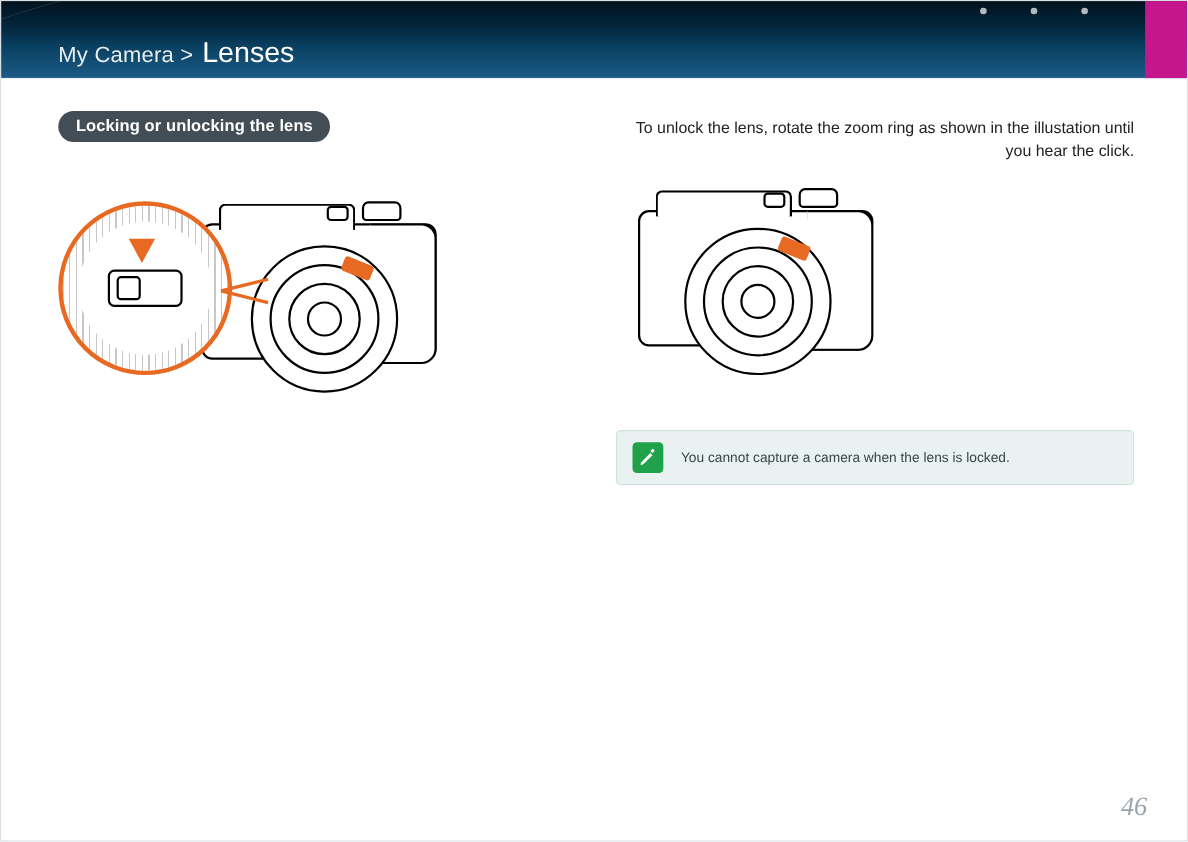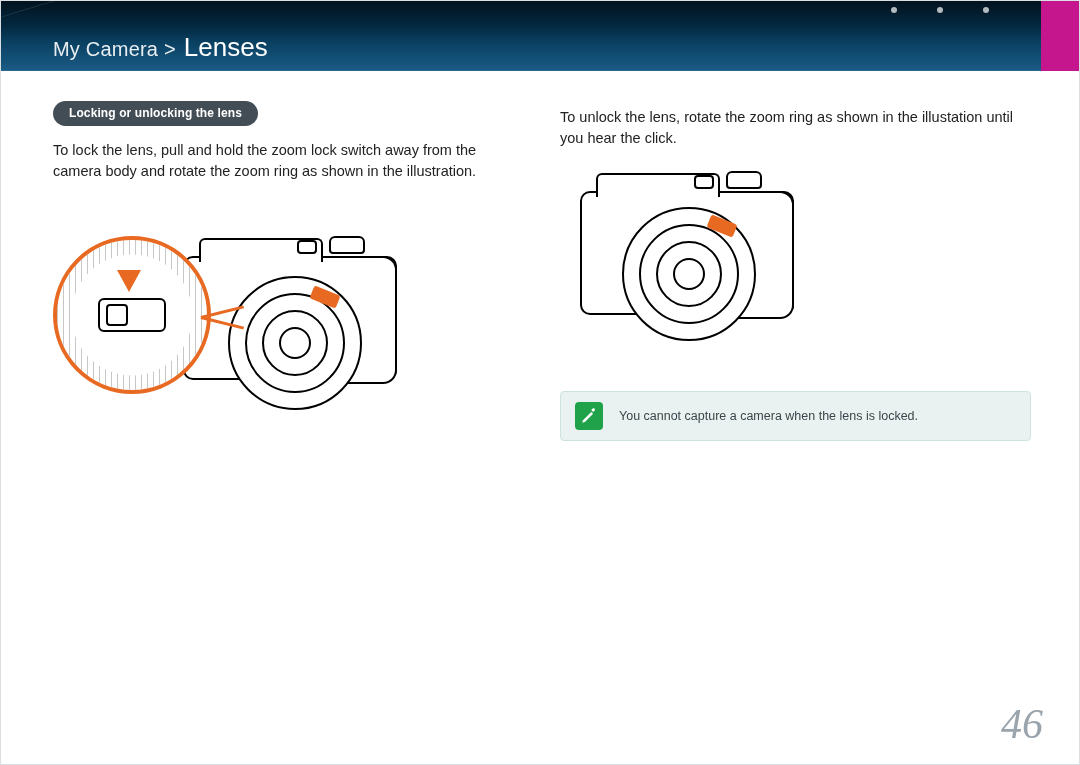--- a/index.html
+++ b/index.html
@@ -61,24 +61,24 @@
   .content{
     display:flex;gap:36px;
     padding:30px 48px 0 52px;
   }
   .col{flex:1;min-width:0;}
   .stadium{
     display:inline-block;
     background:var(--stadium);color:#fff;
     border-radius:999px;
     padding:5px 16px 6px;
-    font-size:12px;font-weight:600;letter-spacing:.1px;
+    font-size:15px;font-weight:600;letter-spacing:.1px;
     margin-bottom:14px;
   }
-  .para{font-size:14.5px;line-height:1.45;color:#222;margin:0 0 14px 0;}
+  .para{font-size:14.5px;line-height:1.45;color:#222;margin:0 0 14px 0;text-align:right;}
 
   
   .illus{width:320px;height:230px;position:relative;}
   .illus.right{width:290px;height:210px;margin-top:6px;}
   
   .cam{position:absolute;}
   .cam .body{
     width:210px;height:120px;border:2px solid #000;border-radius:10px;background:#fff;
     position:relative;
   }
@@ -148,21 +148,21 @@
     border-radius:4px;padding:10px 14px;margin-top:18px;
   }
   .note .icon{
     width:28px;height:28px;border-radius:4px;background:var(--note-icon-bg);
     display:flex;align-items:center;justify-content:center;flex:0 0 28px;
   }
   .note .text{font-size:12.5px;color:#3a4649;}
 
   
   .page-num{
-    position:absolute;right:36px;bottom:16px;font-size:42px;font-style:italic;color:#9aa4ac;font-family:Georgia,"Times New Roman",serif;
+    position:absolute;right:36px;bottom:16px;font-size:24px;font-style:italic;color:#9aa4ac;font-family:Georgia,"Times New Roman",serif;
   }
 </style>
 </head>
 <body>
 
 <div class="header">
   <div class="sweep"></div>
   <div class="dots">
     <i></i>
       <i></i>
@@ -172,21 +172,20 @@
   <div class="breadcrumb">
     <span class="path">My Camera &gt;</span>
     <span class="cur">Lenses</span>
   </div>
 </div>
 
 <div class="content">
 
   <div class="col">
     <div class="stadium">Locking or unlocking the lens</div>
-    <p class="para">To lock the lens, pull and hold the zoom lock switch away from the camera body and rotate the zoom ring as shown in the illustration.</p>
 
     <div class="illus">
 
       <div class="cam" style="left:130px;top:60px;">
         <div class="body">
           <div class="grip"></div>
           <div class="top"></div>
           <div class="dial"></div>
           <div class="shutter"></div>
         </div>

